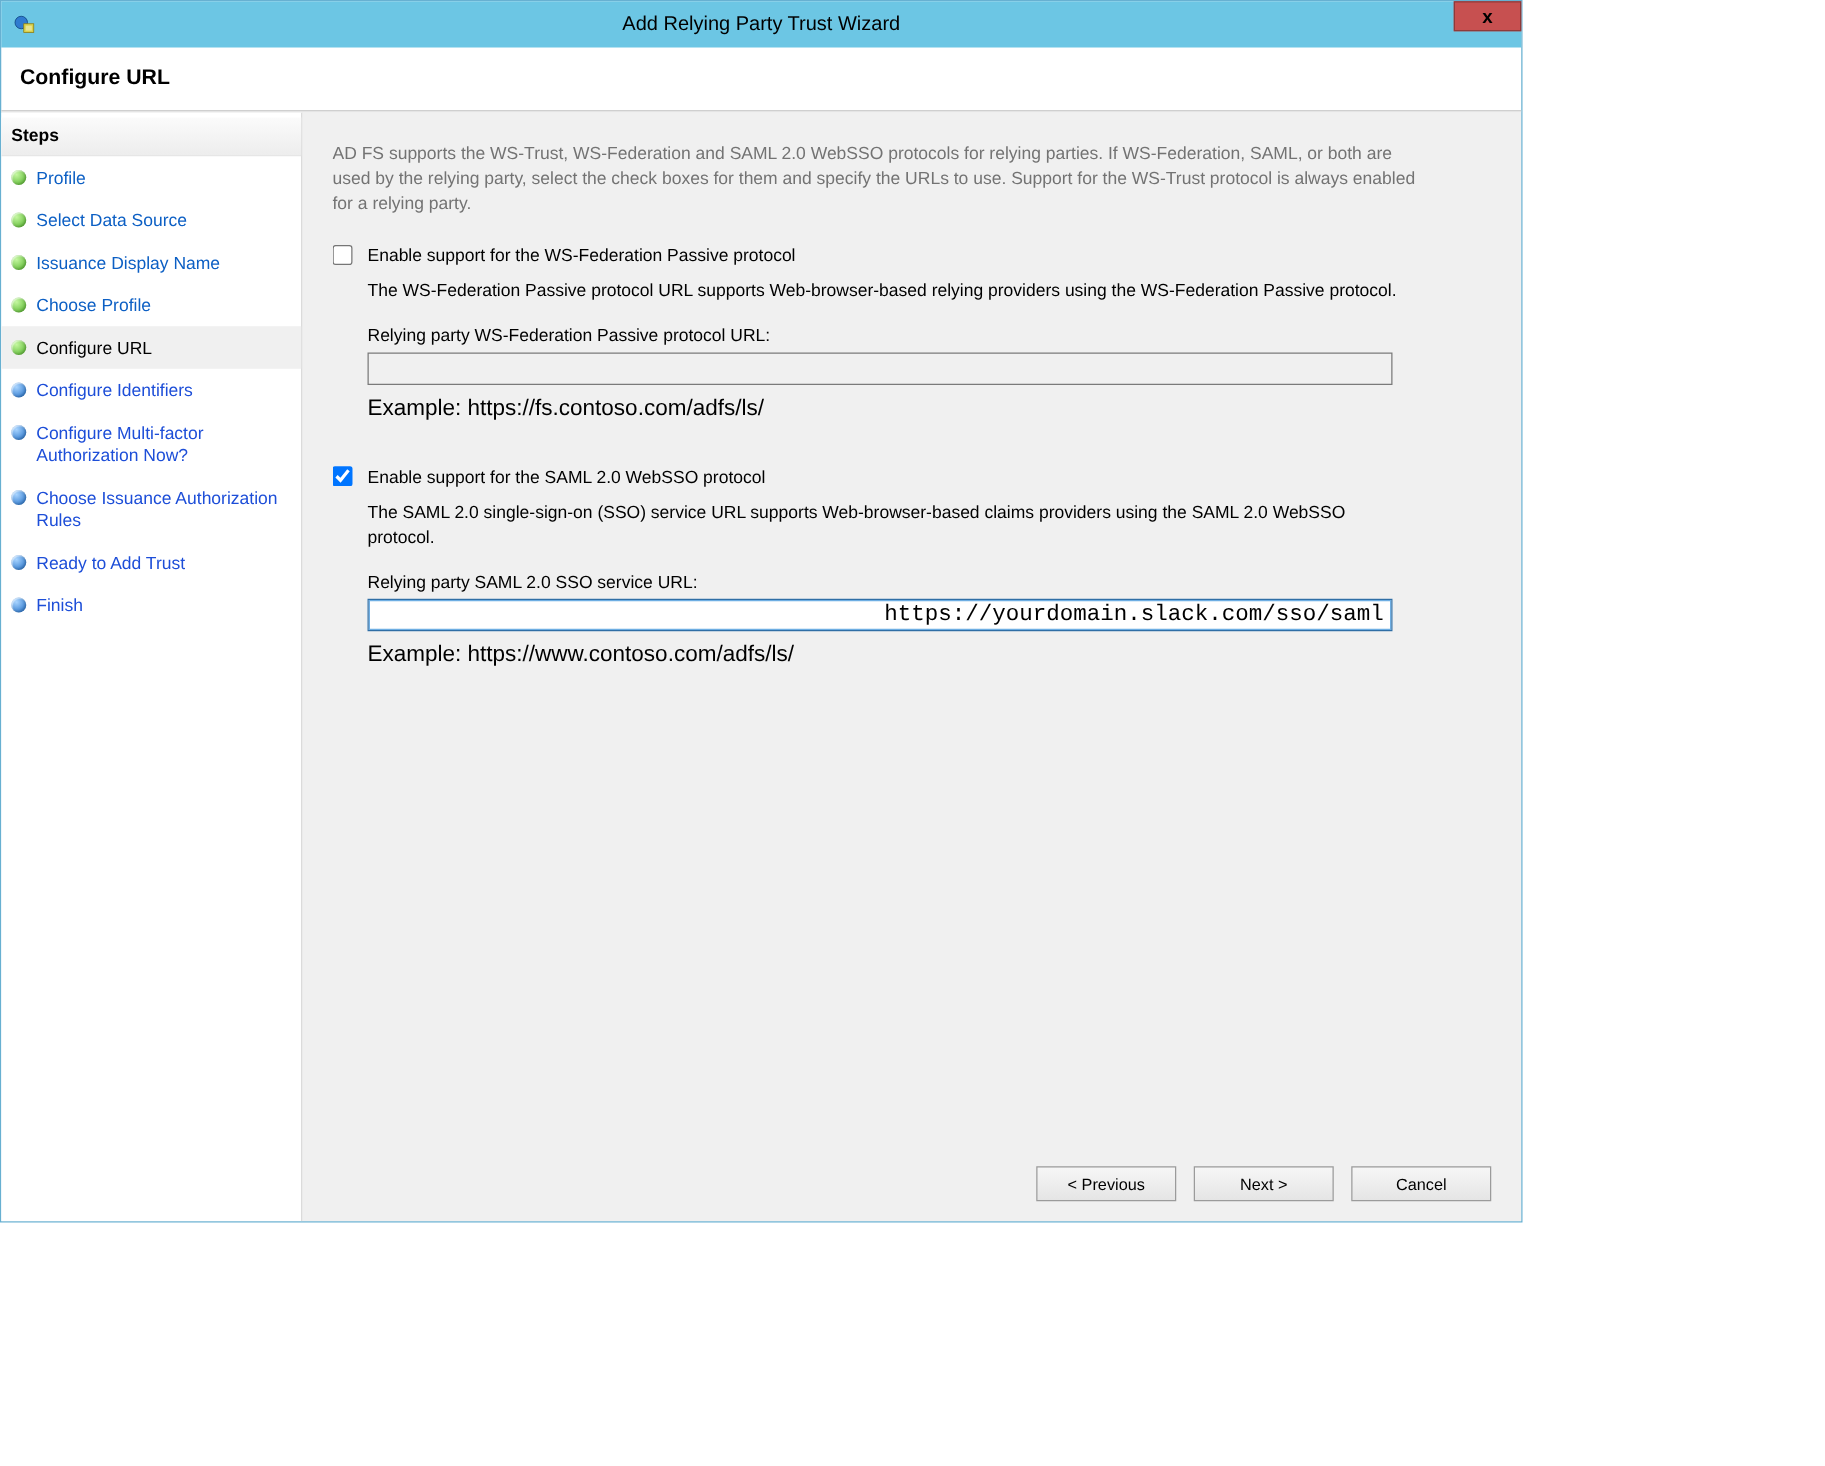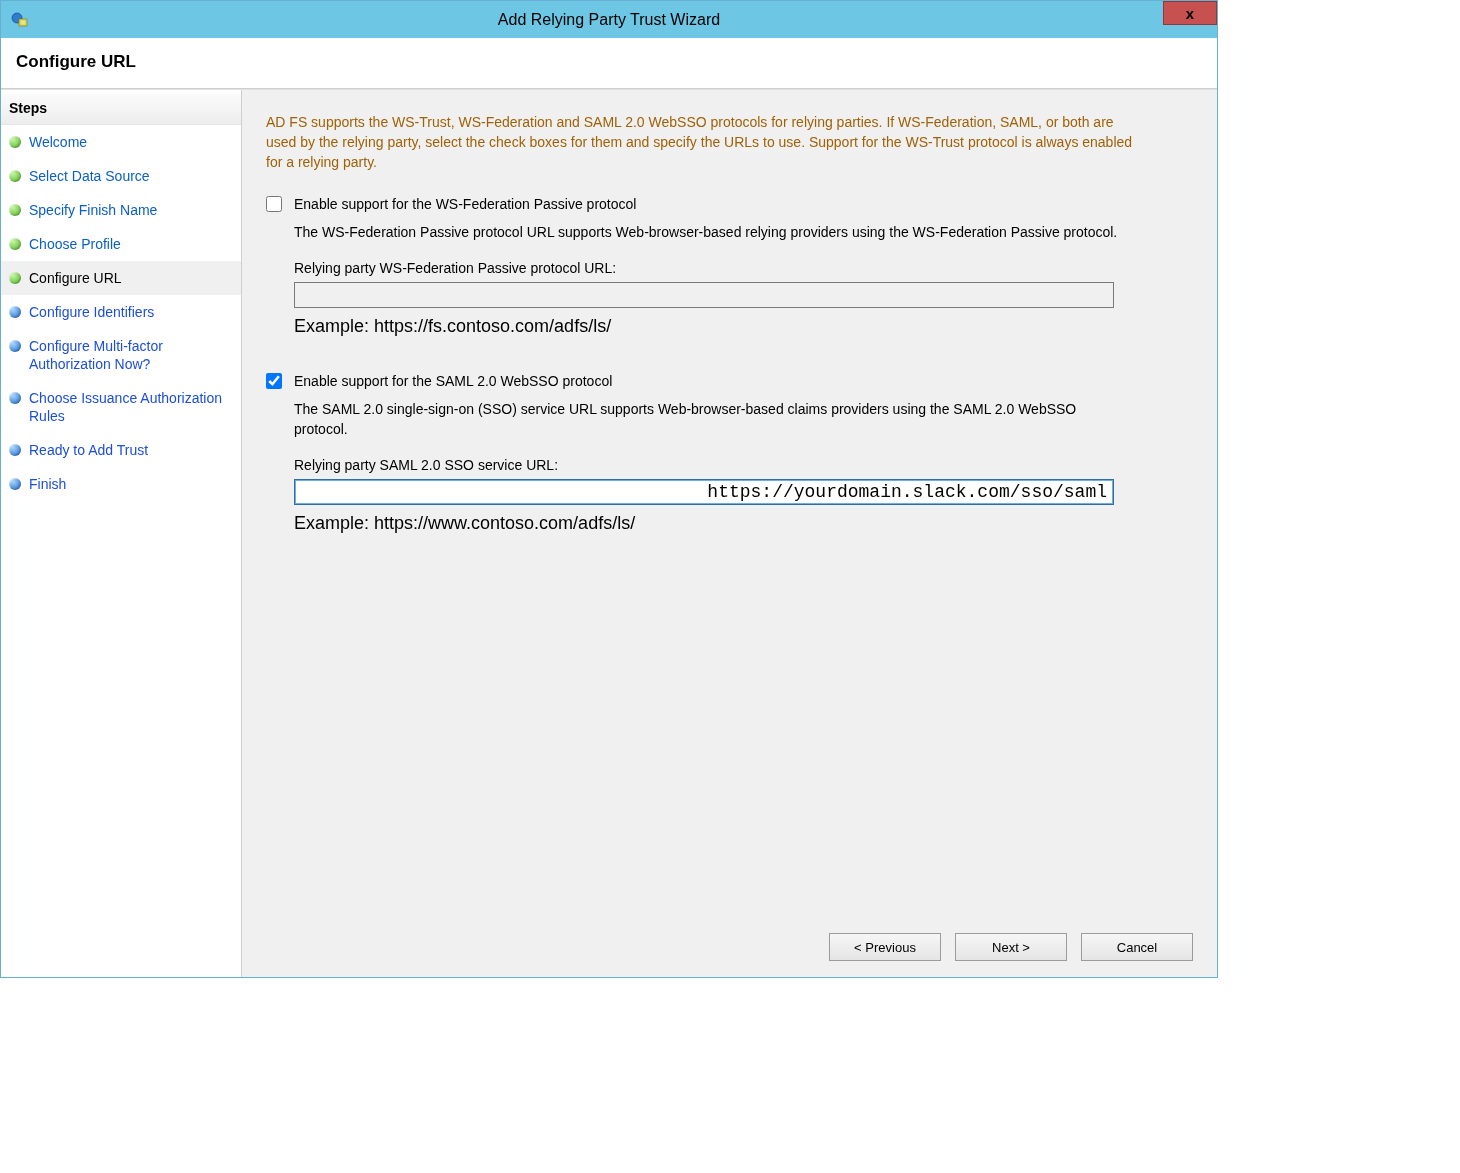--- a/index.html
+++ b/index.html
@@ -140,21 +140,21 @@
     padding: 22px 24px 12px 24px;
     box-sizing: border-box;
   }
   .main-content {
     flex: 1;
     overflow: auto;
   }
   .intro-text {
     font-size: 14px;
     line-height: 20px;
-    color: #a16207;
+    color: #737373;
     margin-bottom: 24px;
     max-width: 870px;
   }
   .proto-block {
     margin-bottom: 36px;
   }
   .chk-row {
     display: flex;
     align-items: center;
     margin-bottom: 10px;
@@ -247,29 +247,29 @@
   </div>
 
   <div class="content-area">
 
     <div class="steps-panel">
       <div class="steps-heading">Steps</div>
       <ul class="step-list" id="step-list">
 
       <li class="completed">
             <span class="bullet done"></span>
-            <span class="label">Welcome</span>
+            <span class="label">Profile</span>
           </li>
           <li class="completed">
             <span class="bullet done"></span>
             <span class="label">Select Data Source</span>
           </li>
           <li class="completed">
             <span class="bullet done"></span>
-            <span class="label">Specify Finish Name</span>
+            <span class="label">Issuance Display Name</span>
           </li>
           <li class="completed">
             <span class="bullet done"></span>
             <span class="label">Choose Profile</span>
           </li>
           <li class="current">
             <span class="bullet done"></span>
             <span class="label">Configure URL</span>
           </li>
           <li class="upcoming">

